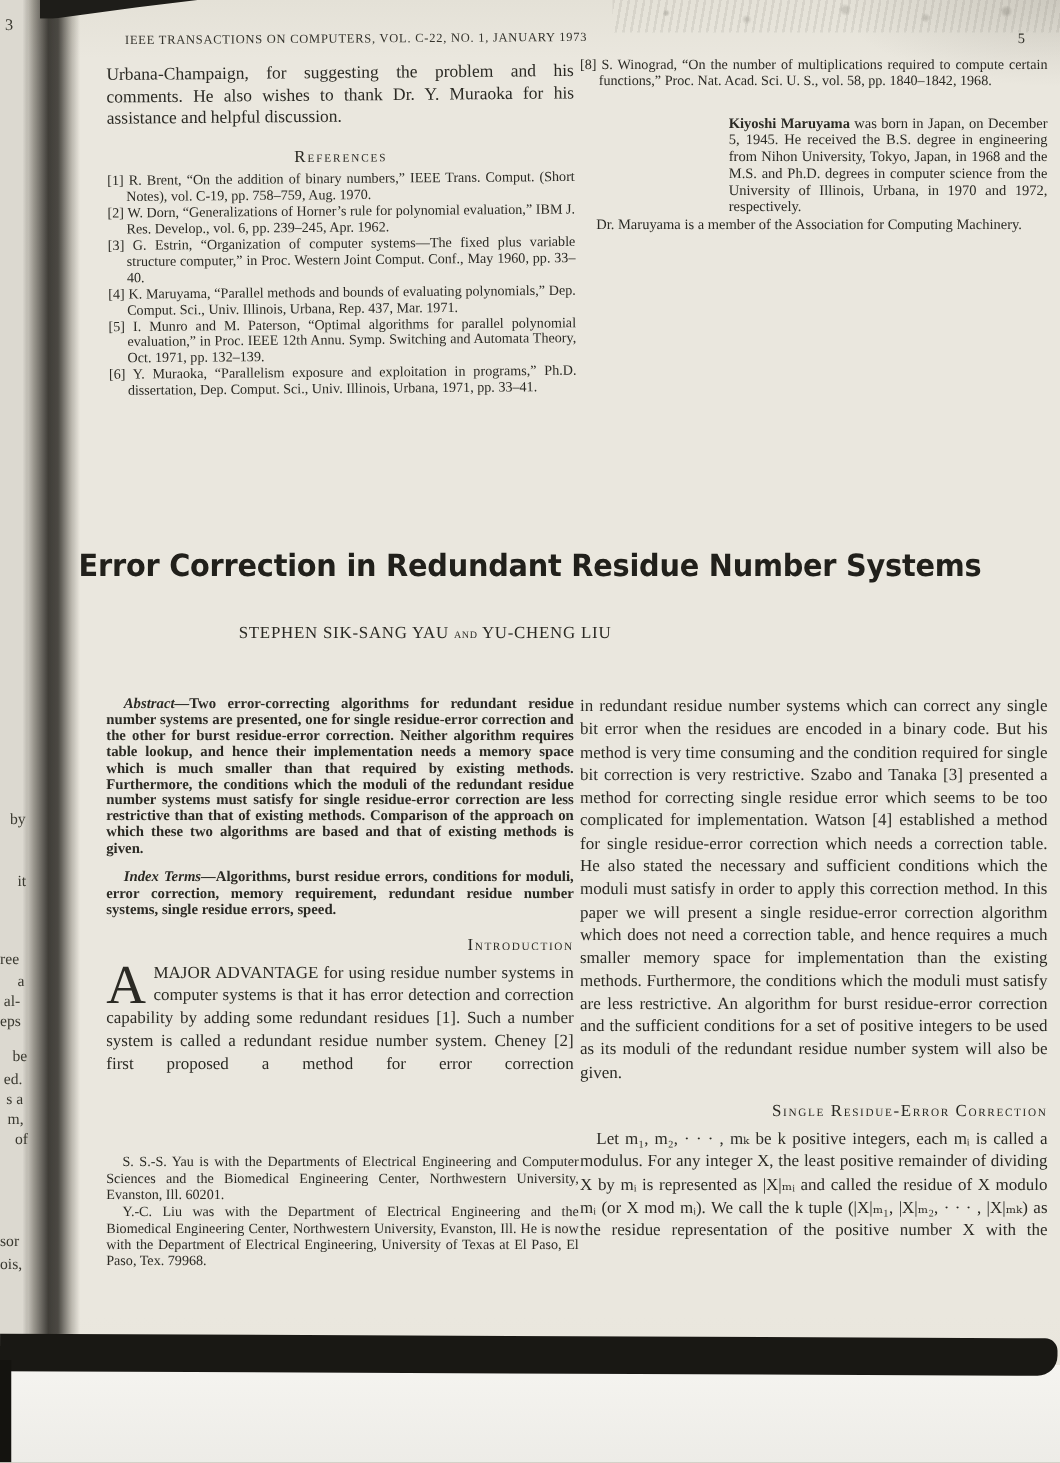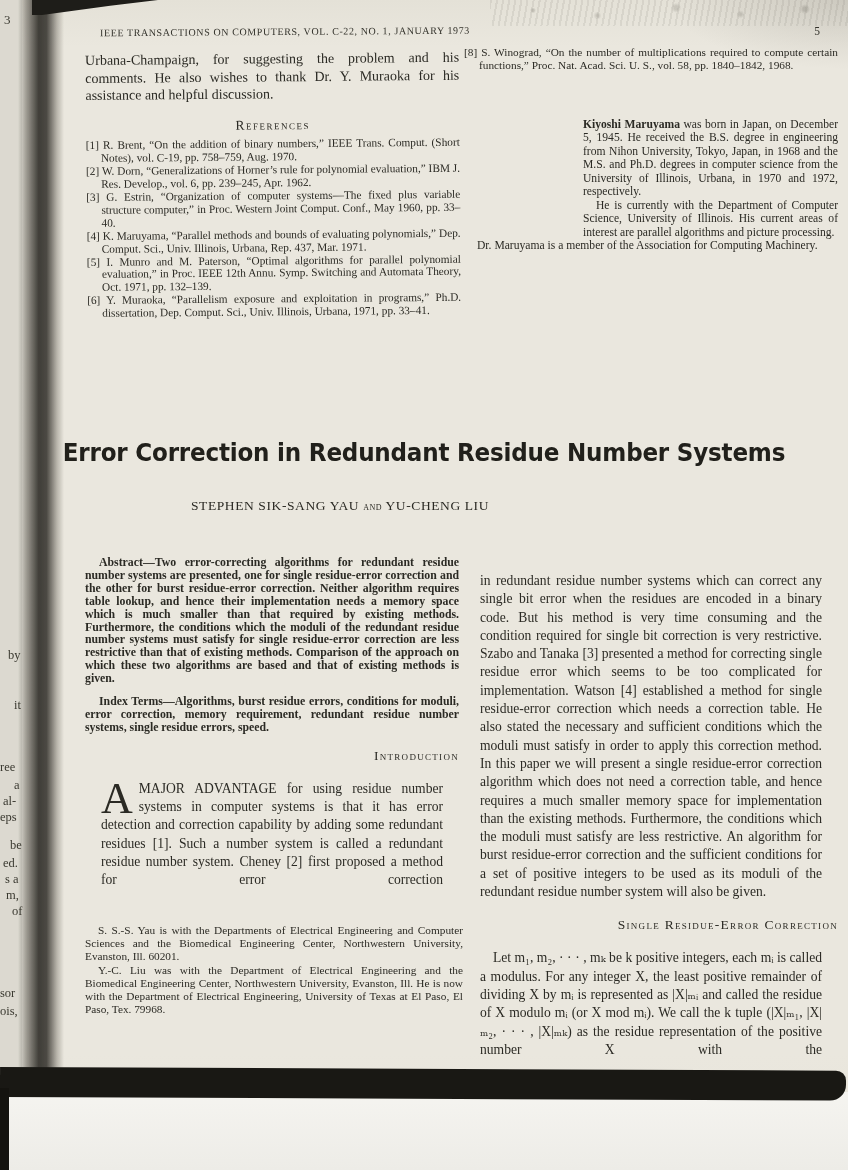--- a/index.html
+++ b/index.html
@@ -39,40 +39,40 @@
   .pagenum{position:absolute;right:28px;top:25px;font-size:11.5px;color:#33322b;}
   
   .col{position:absolute;width:374px;text-align:justify;}
   .colL{left:85px;} .colR{left:464px;}
   
   #prev-left{top:52px;font-size:14px;line-height:17.6px;transform:rotate(-.5deg);transform-origin:left top;}
   #prev-right{top:46px;}
   .refs-head{font-variant:small-caps;letter-spacing:1.5px;text-align:center;font-size:13.5px;
     margin:13px 0 4px 0;}
   .ref{font-size:11.3px;line-height:12.9px;margin:0;padding-left:15px;text-indent:-15px;}
-  .bio{margin-top:46px;font-size:11.6px;line-height:13.5px;}
+  .bio{margin-top:20px;font-size:11.6px;line-height:13.5px;}
   .bio-indent{margin-left:119px;}
   .bio b{font-weight:bold;}
   .bio p{margin:0;}
   .bio .p2,.bio .p3{text-indent:13px;}
   
   .title{position:absolute;left:0;top:438px;width:848px;text-align:center;
     font-family:"DejaVu Sans","Liberation Sans",sans-serif;font-weight:bold;font-size:24.5px;
     color:#21201b;transform:scaleX(.94);letter-spacing:-.2px;}
   .authors{position:absolute;left:0;top:498px;width:680px;text-align:center;
     font-size:13.5px;letter-spacing:.6px;color:#2b2a24;}
   .authors .conj{font-variant:small-caps;font-size:12px;letter-spacing:.5px;}
   
   #body-left,#body-right{top:556px;}
   .abstract,.index-terms{font-weight:bold;font-size:11.8px;line-height:12.9px;margin:0;text-indent:14px;}
   .index-terms{margin-top:10px;}
-  .lead{}
+  .lead{font-style:italic;}
   .sect-head{font-variant:small-caps;letter-spacing:1.3px;text-align:right;font-size:13.5px;
     margin:14px 0 5px 0;font-weight:normal;}
-  .body-p{font-size:13.6px;line-height:18.3px;margin:16px;}
+  .body-p{font-size:13.6px;line-height:18.3px;margin:0;}
   .cont-end{text-align-last:justify;}
   .indent{text-indent:13px;}
   .dropcap{float:left;font-size:44px;line-height:34px;padding:2px 6px 0 0;color:#2b2a24;}
   #footnotes{position:absolute;left:85px;top:924px;width:378px;text-align:justify;}
   #footnotes p{font-size:11.3px;line-height:13.2px;margin:0;text-indent:13px;}
 </style>
 </head>
 <body>
 
 <div id="scan">
@@ -113,21 +113,20 @@
     <p class="ref"><span>[4]</span> <span>K. Maruyama, “Parallel methods and bounds of evaluating polynomials,” Dep. Comput. Sci., Univ. Illinois, Urbana, Rep. 437, Mar. 1971.</span></p>
     <p class="ref"><span>[5]</span> <span>I. Munro and M. Paterson, “Optimal algorithms for parallel polynomial evaluation,” in Proc. IEEE 12th Annu. Symp. Switching and Automata Theory, Oct. 1971, pp. 132–139.</span></p>
     <p class="ref"><span>[6]</span> <span>Y. Muraoka, “Parallelism exposure and exploitation in programs,” Ph.D. dissertation, Dep. Comput. Sci., Univ. Illinois, Urbana, 1971, pp. 33–41.</span></p>
   </div>
 
   <div class="col colR" id="prev-right">
     <p class="ref"><span>[8]</span> <span>S. Winograd, “On the number of multiplications required to compute certain functions,” Proc. Nat. Acad. Sci. U. S., vol. 58, pp. 1840–1842, 1968.</span></p>
     <div class="bio">
       <div class="bio-indent">
         <p><b>Kiyoshi Maruyama</b><span> was born in Japan, on December 5, 1945. He received the B.S. degree in engineering from Nihon University, Tokyo, Japan, in 1968 and the M.S. and Ph.D. degrees in computer science from the University of Illinois, Urbana, in 1970 and 1972, respectively.</span></p>
-        <p class="p2">He is currently with the Department of Computer Science, University of Illinois. His current areas of interest are parallel algorithms and picture processing.</p>
       </div>
       <p class="p3">Dr. Maruyama is a member of the Association for Computing Machinery.</p>
     </div>
   </div>
 
   <div class="title">Error Correction in Redundant Residue Number Systems</div>
   <div class="authors">
     <span>STEPHEN SIK-SANG YAU</span>
     <span class="conj">and</span>
     <span>YU-CHENG LIU</span>

